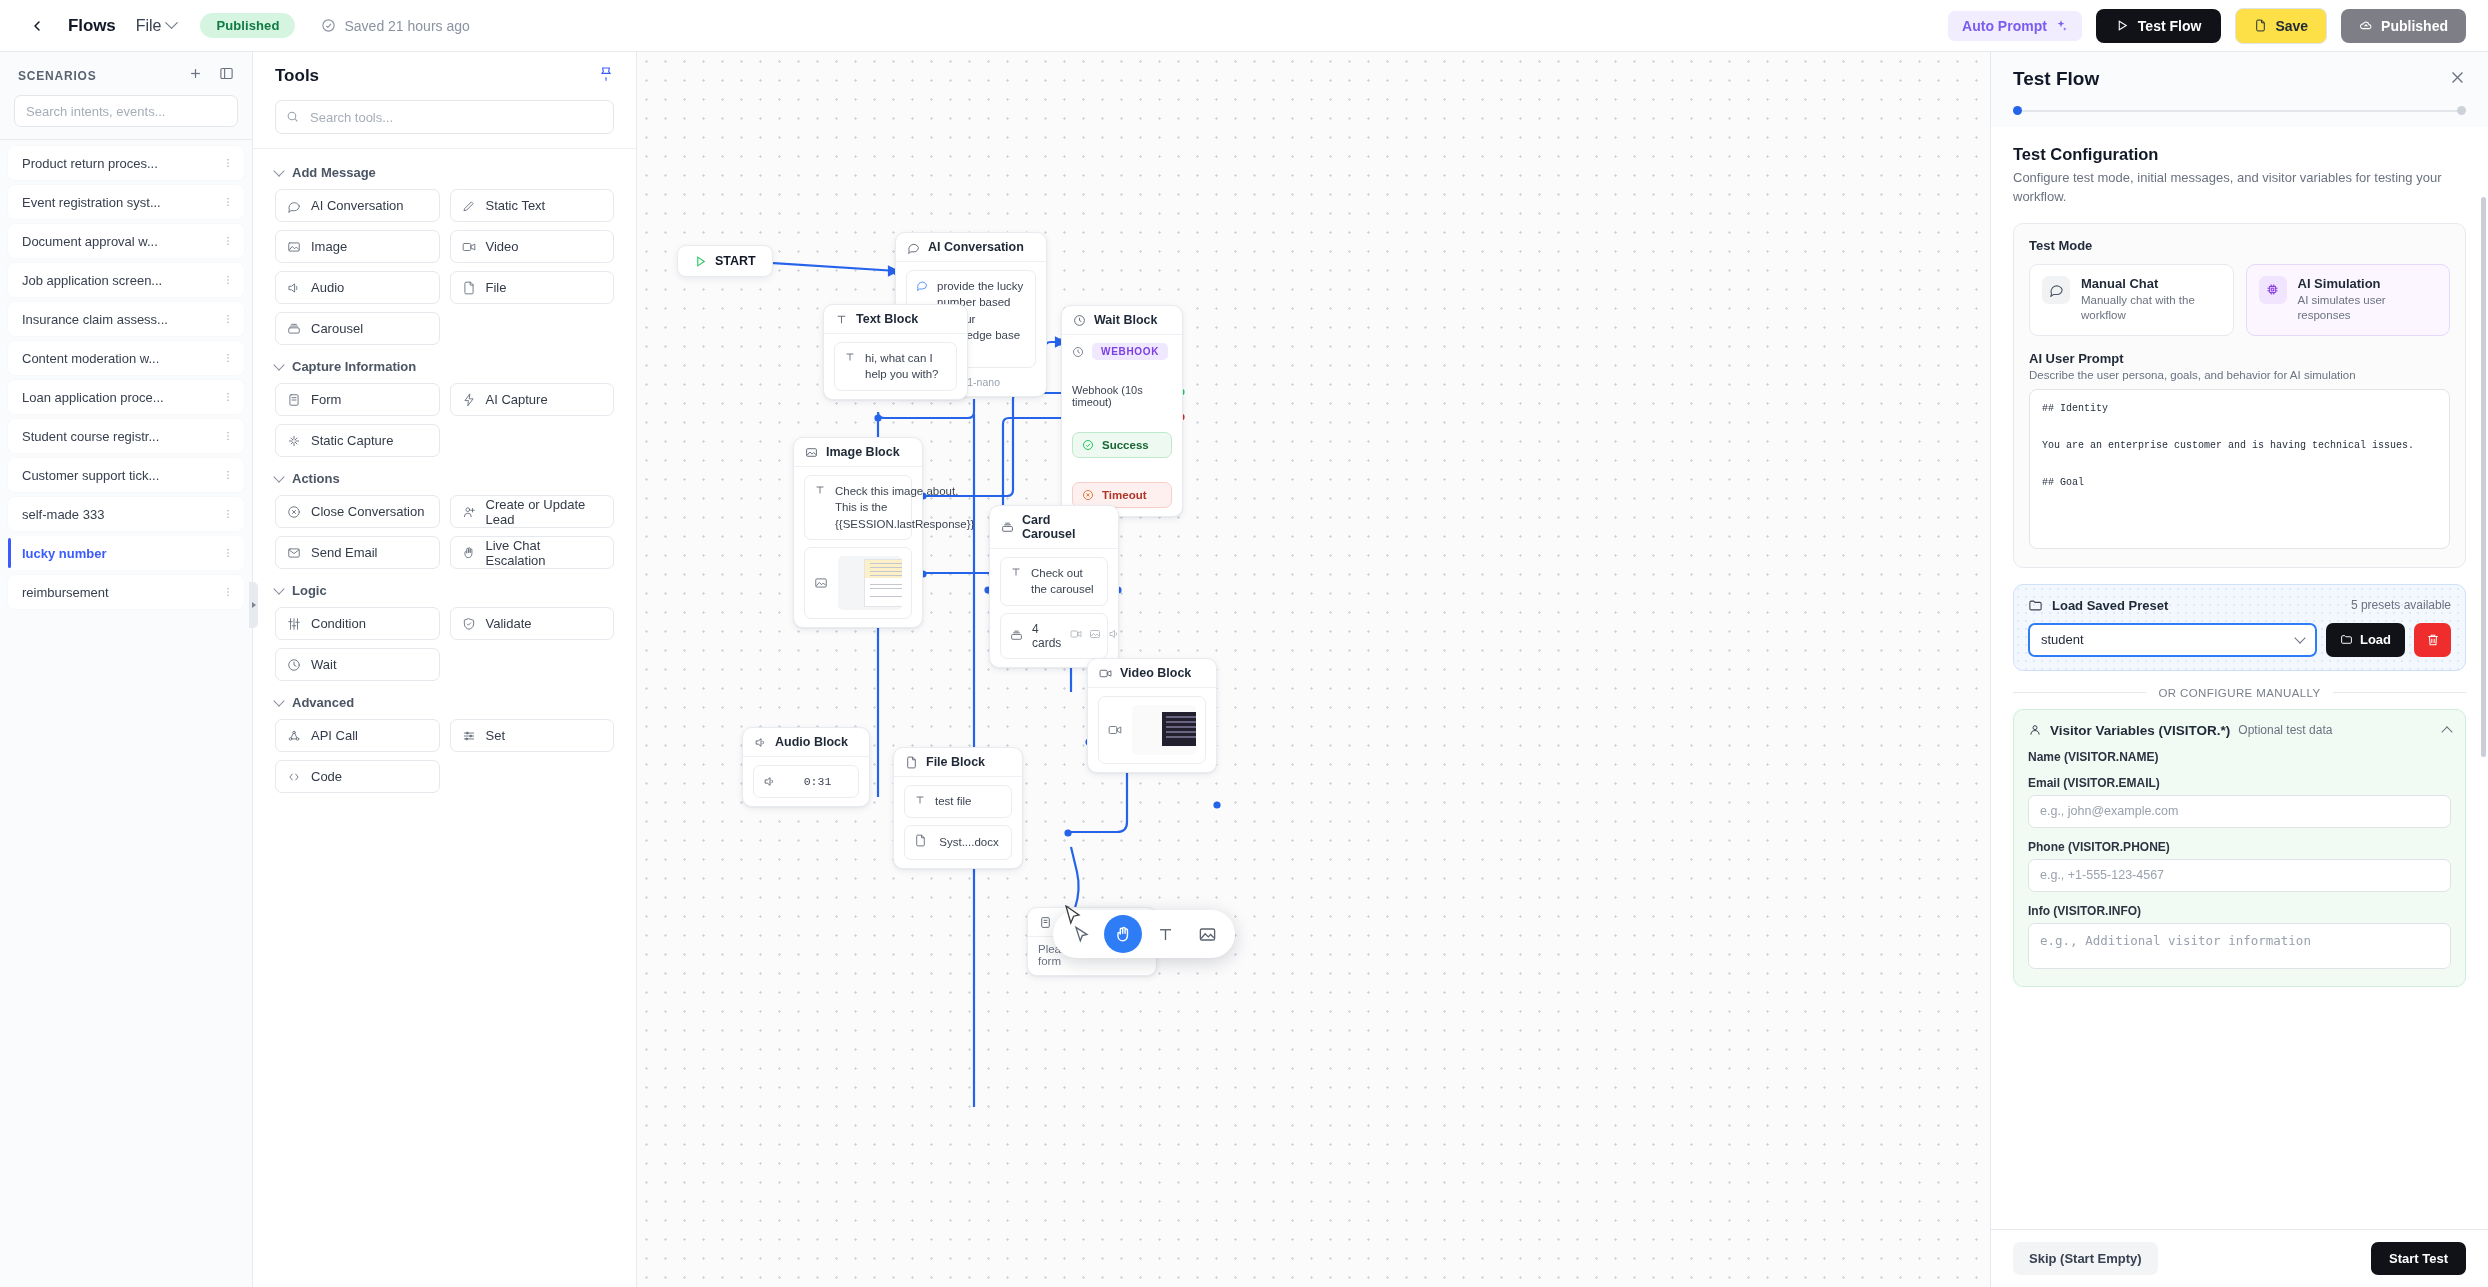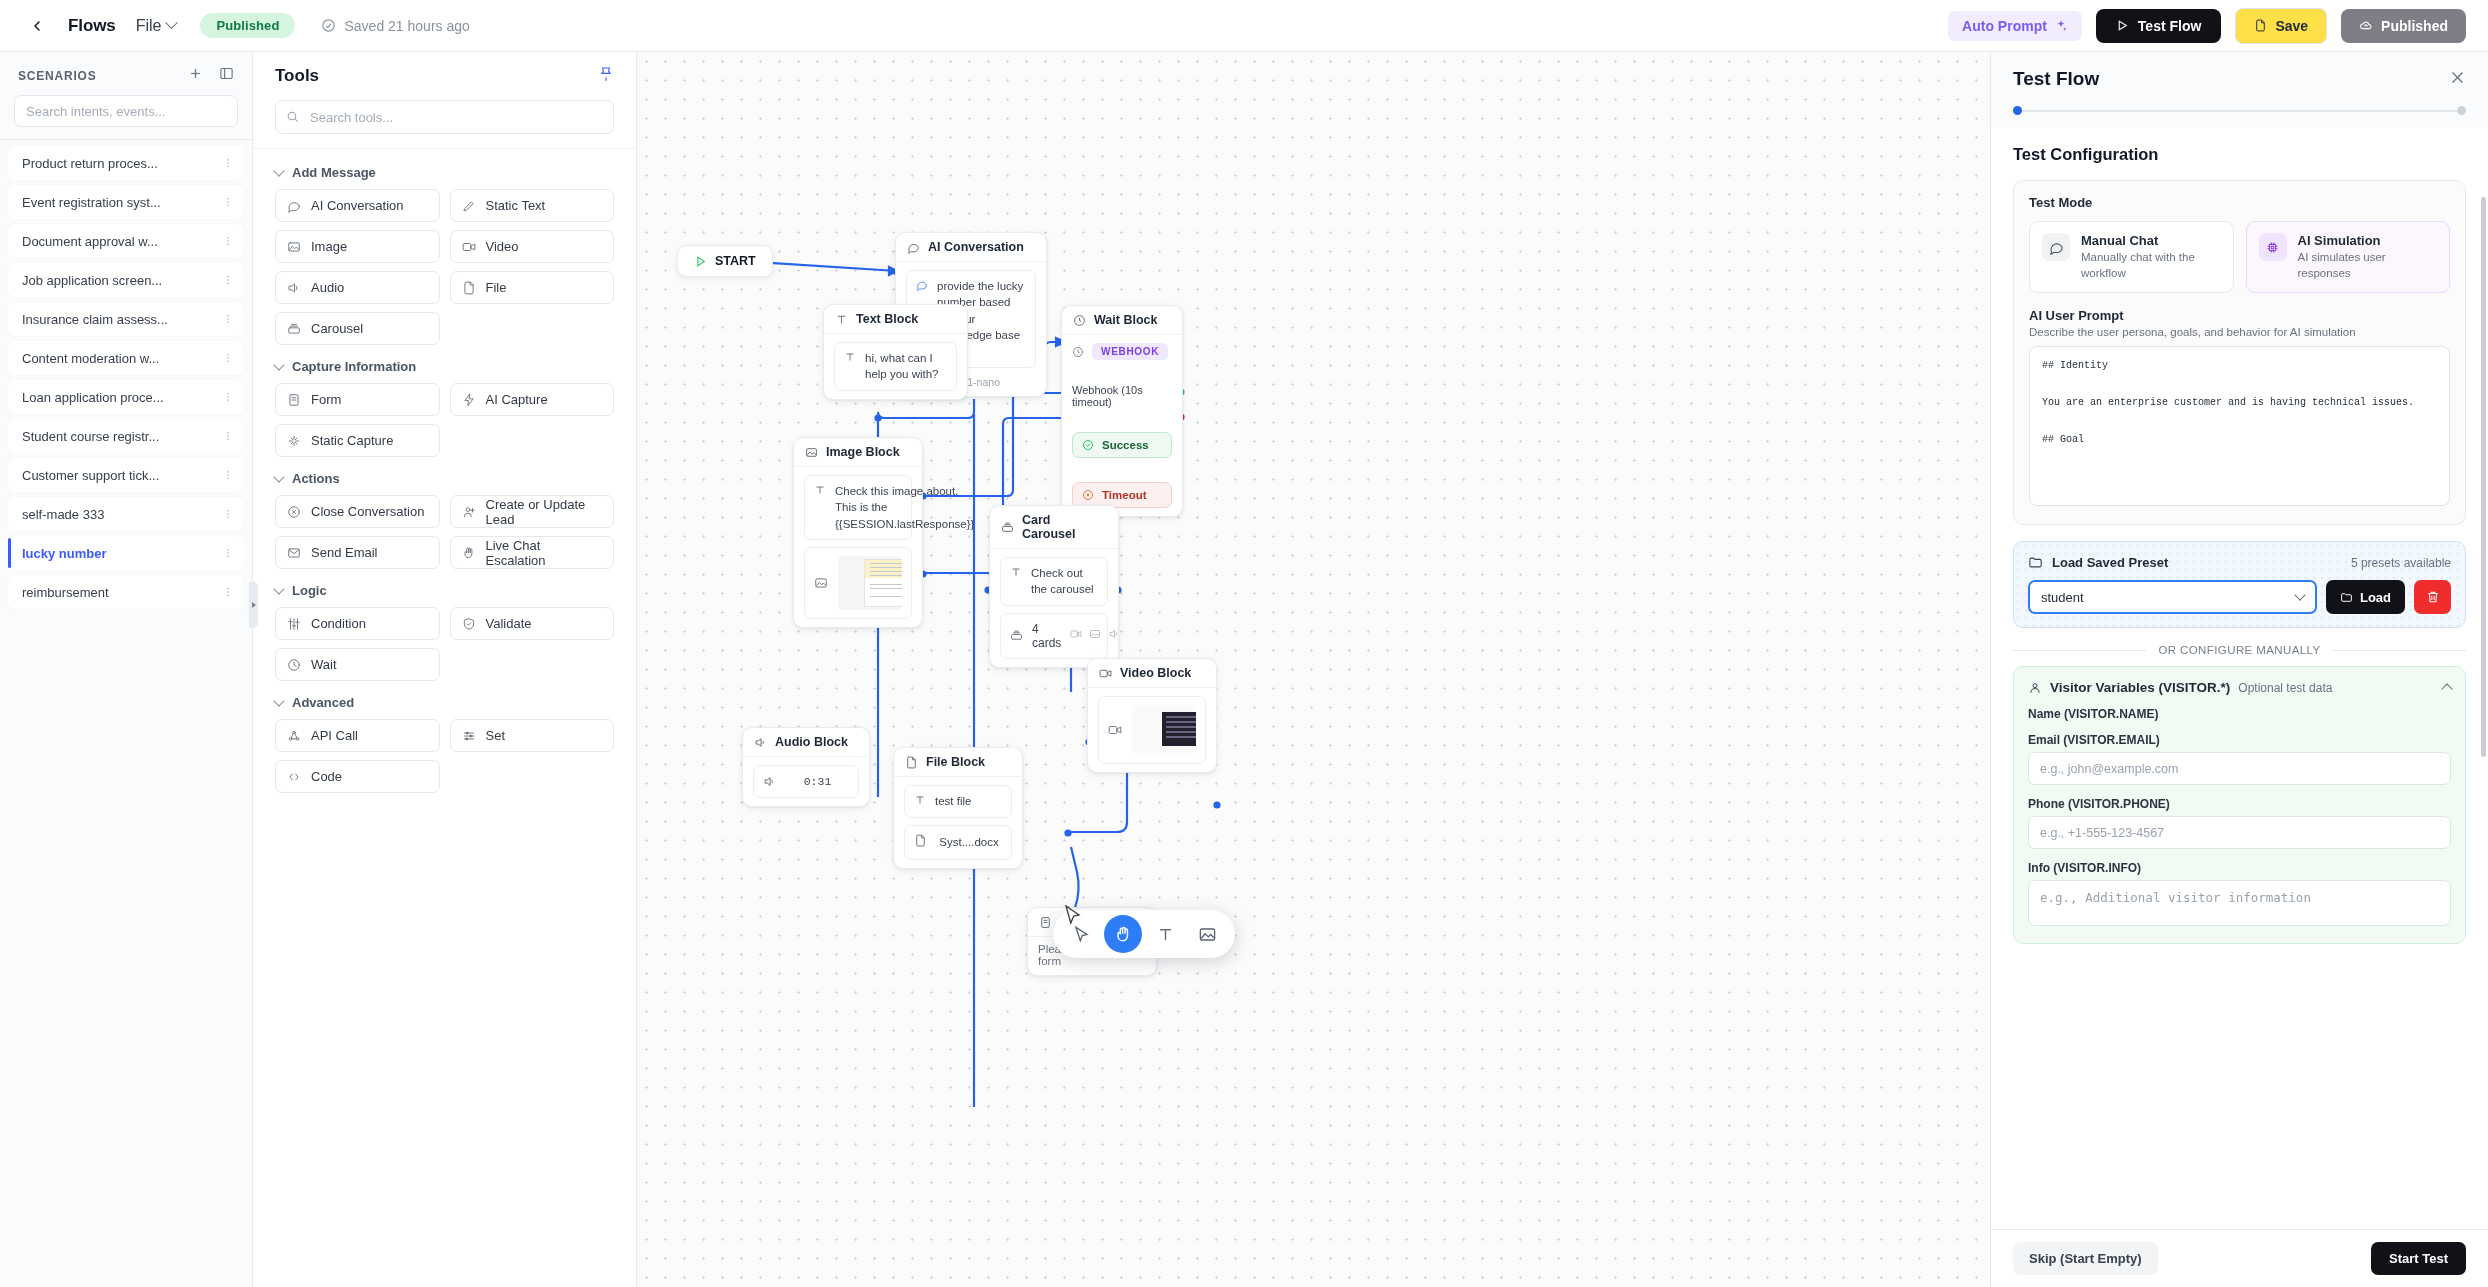--- a/index.html
+++ b/index.html
@@ -1070,20 +1070,21 @@
           <span class="tf-dot"></span>
           <span class="tf-line"></span>
           <span class="tf-dot2"></span>
         </div>
       </div>
 
       <div class="tf-body">
         <div class="tf-scrollbar"></div>
 
         <div class="tf-h2">Test Configuration</div>
+        <div class="tf-sub">Configure test mode, initial messages, and visitor variables for testing your workflow.</div>
 
         <div class="card-box">
           <div class="lbl-bold">Test Mode</div>
           <div class="mode-grid">
             <div class="mode-card">
               <div class="mode-ico">
                 <svg width="15" height="15" viewBox="0 0 24 24" fill="none" stroke="currentColor" stroke-width="1.7">
                     <path d="M21 12a8 8 0 0 1-8 8H7l-4 3 1-4.2A8 8 0 1 1 21 12z"></path>
                   </svg>
               </div>

